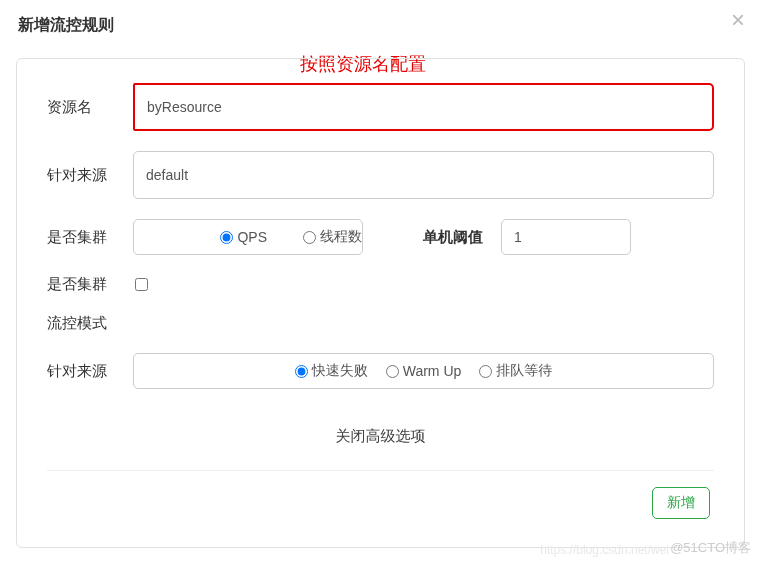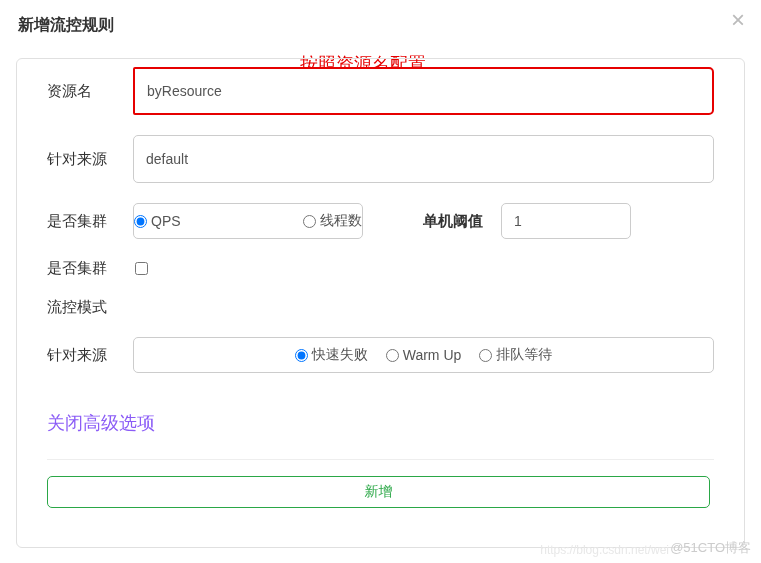--- a/index.html
+++ b/index.html
@@ -32,21 +32,21 @@
       position: absolute;
       top: 52px;
       left: 300px;
       color: #e60000;
       font-size: 18px;
     }
     .panel {
       margin: 10px 16px 16px 16px;
       border: 1px solid #e0e0e0;
       border-radius: 6px;
-      padding: 8px 30px 20px 30px;
+      padding: 24px 30px 20px 30px;
       min-height: 490px;
       position: relative;
     }
     .form-row {
       display: flex;
       align-items: center;
       margin-bottom: 20px;
     }
     .label {
       width: 86px;
@@ -76,21 +76,21 @@
       border-radius: 5px;
       display: flex;
       align-items: center;
       justify-content: center;
       gap: 18px;
       font-size: 14px;
       color: #555;
     }
     .threshold-row .bordered-group {
       flex: 0 0 230px;
-      justify-content: space-between;
+      justify-content: flex-end;
       gap: 36px;
     }
     .threshold-label2 {
       margin-left: 60px;
       margin-right: 18px;
       font-size: 15px;
       font-weight: bold;
       color: #333;
     }
     .threshold-input {
@@ -107,35 +107,35 @@
       align-items: center;
       gap: 4px;
     }
     .radio-item input[type=radio] {
       margin: 0;
     }
     .cluster-row input[type=checkbox] {
       margin-left: 2px;
     }
     .collapse-link {
-      color: #8b5cf6;
-      font-size: 18px;
+      text-align: center;
+      color: #404040;
+      font-size: 15px;
       padding: 18px 0 10px;
       cursor: pointer;
     }
     .divider {
       border-top: 1px solid #eee;
       margin: 14px 0 16px;
     }
     .footer {
       display: flex;
       justify-content: flex-end;
       gap: 10px;
       padding-right: 4px;
-      flex-direction: column;
     }
     .btn {
       padding: 6px 14px;
       border-radius: 5px;
       font-size: 14px;
       cursor: pointer;
       background: #fff;
     }
     .btn-primary {
       border: 1px solid #2aa746;

